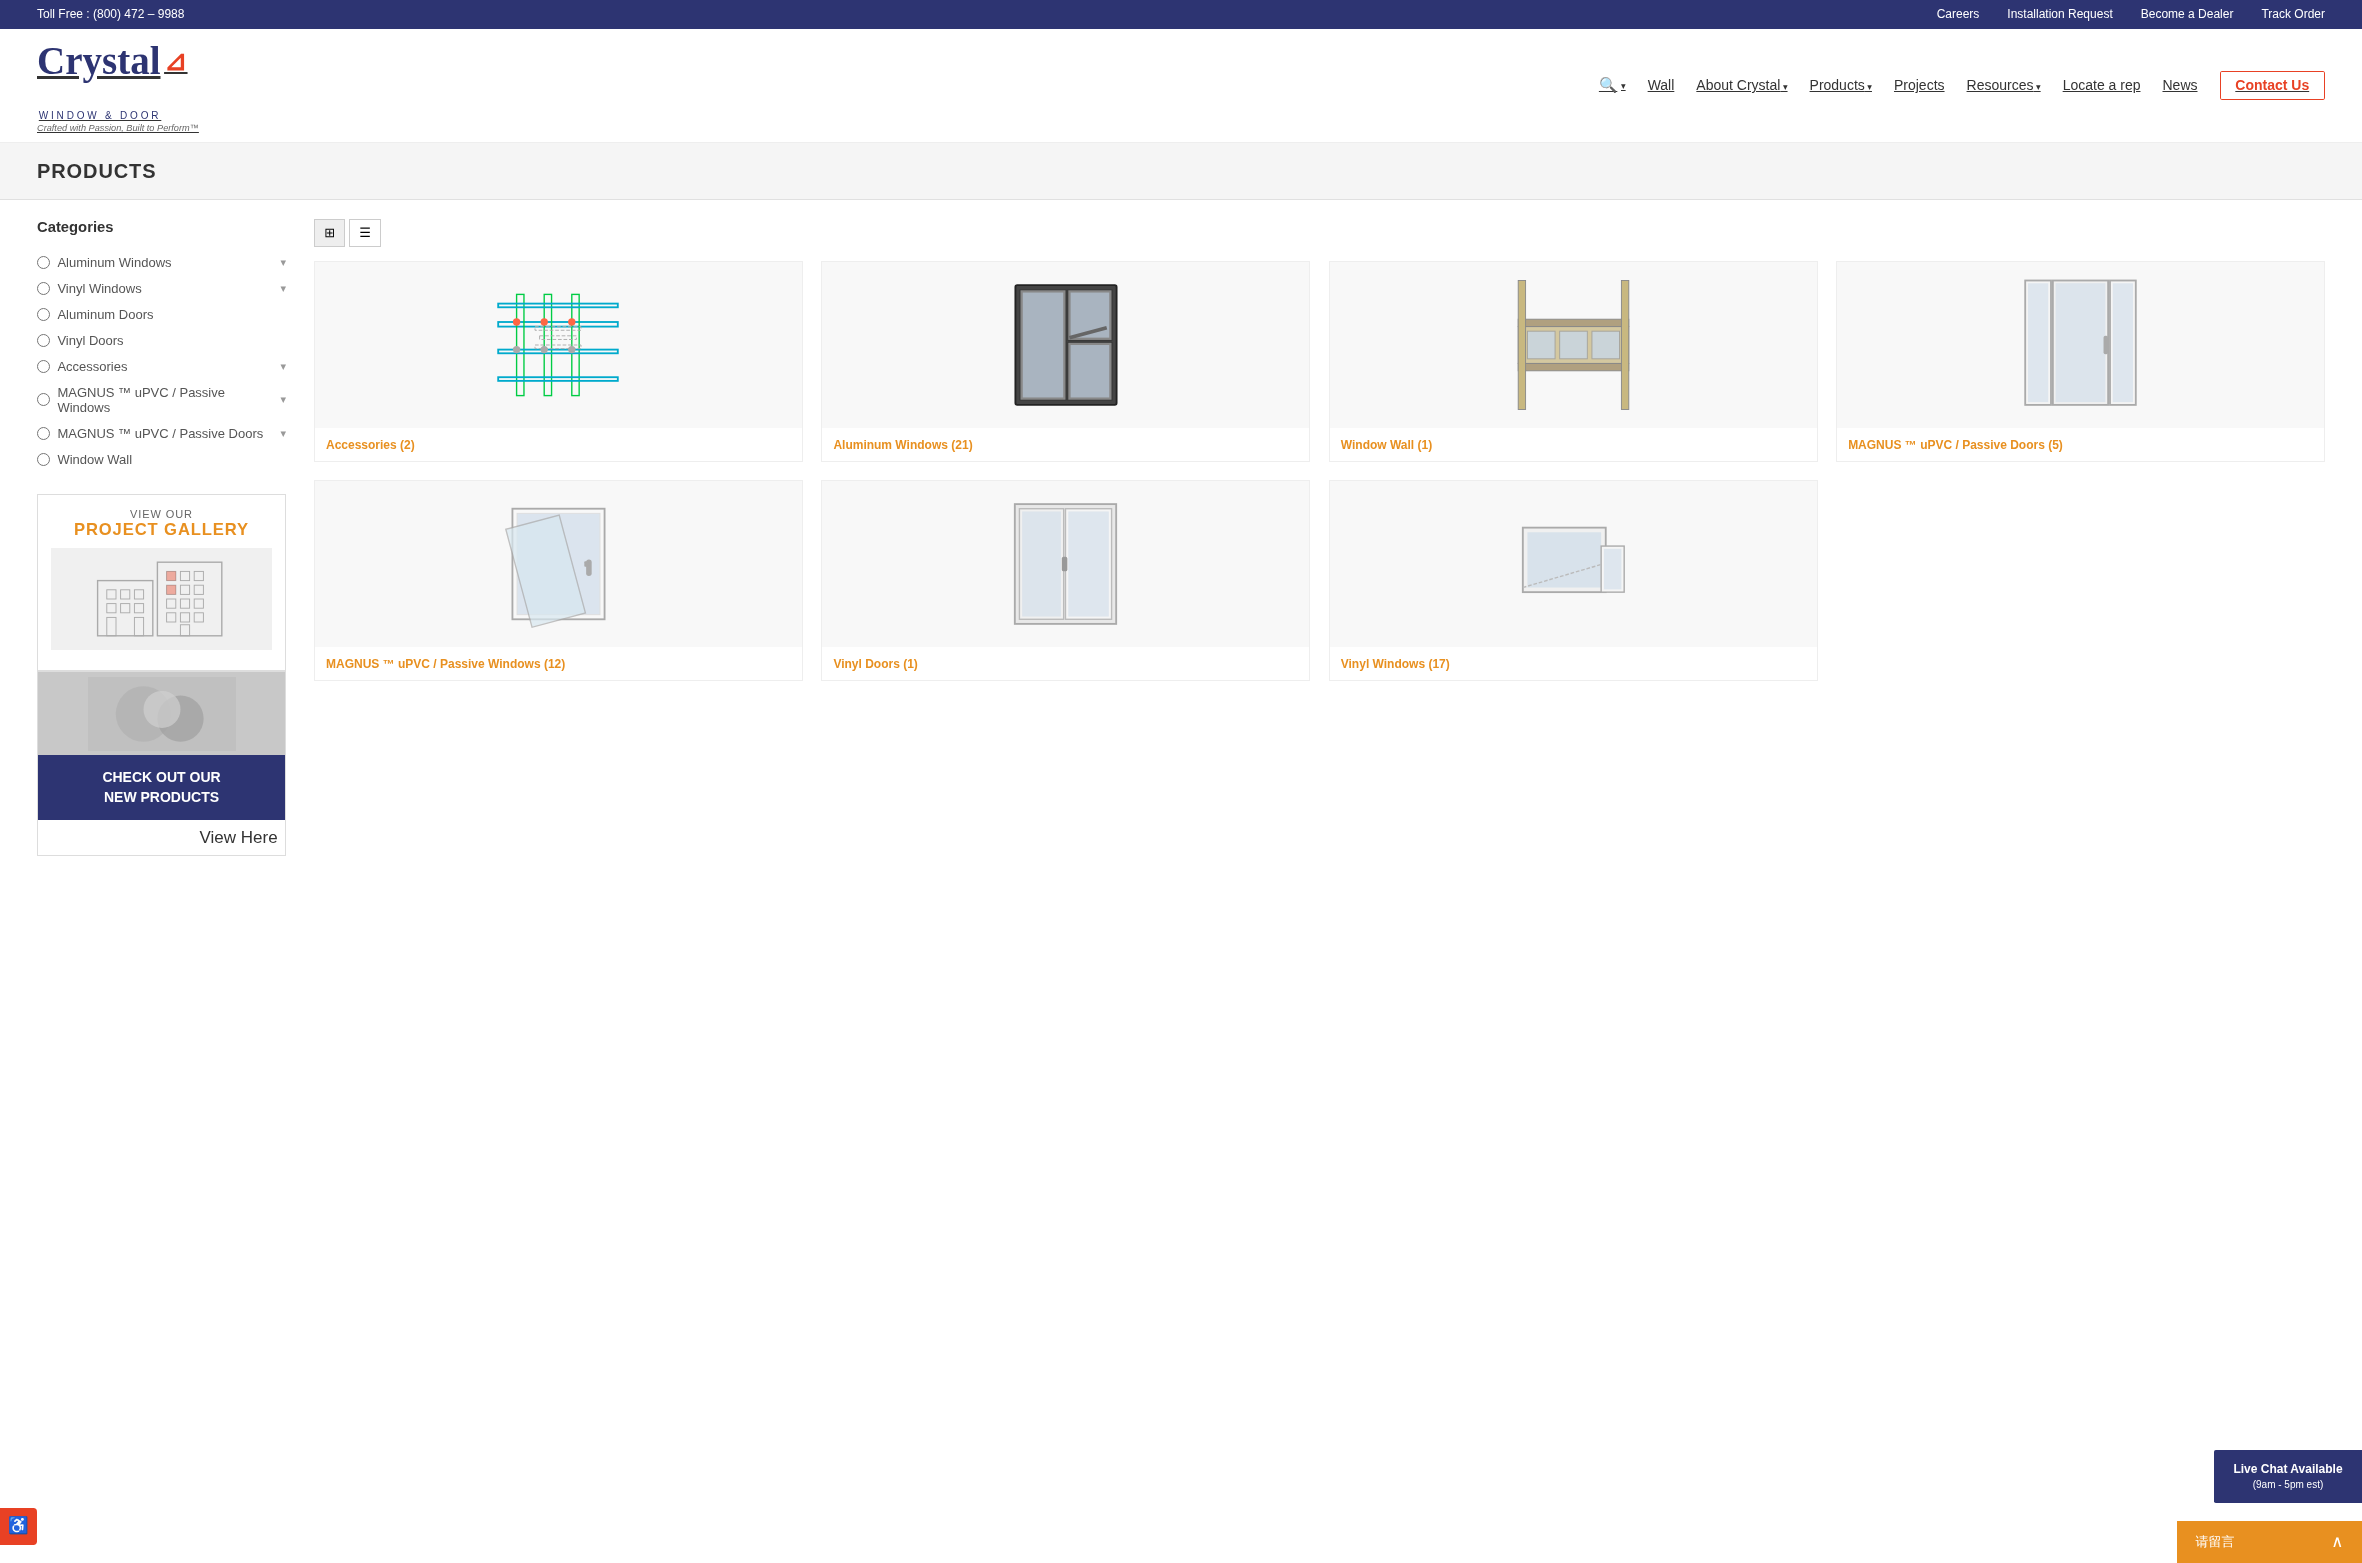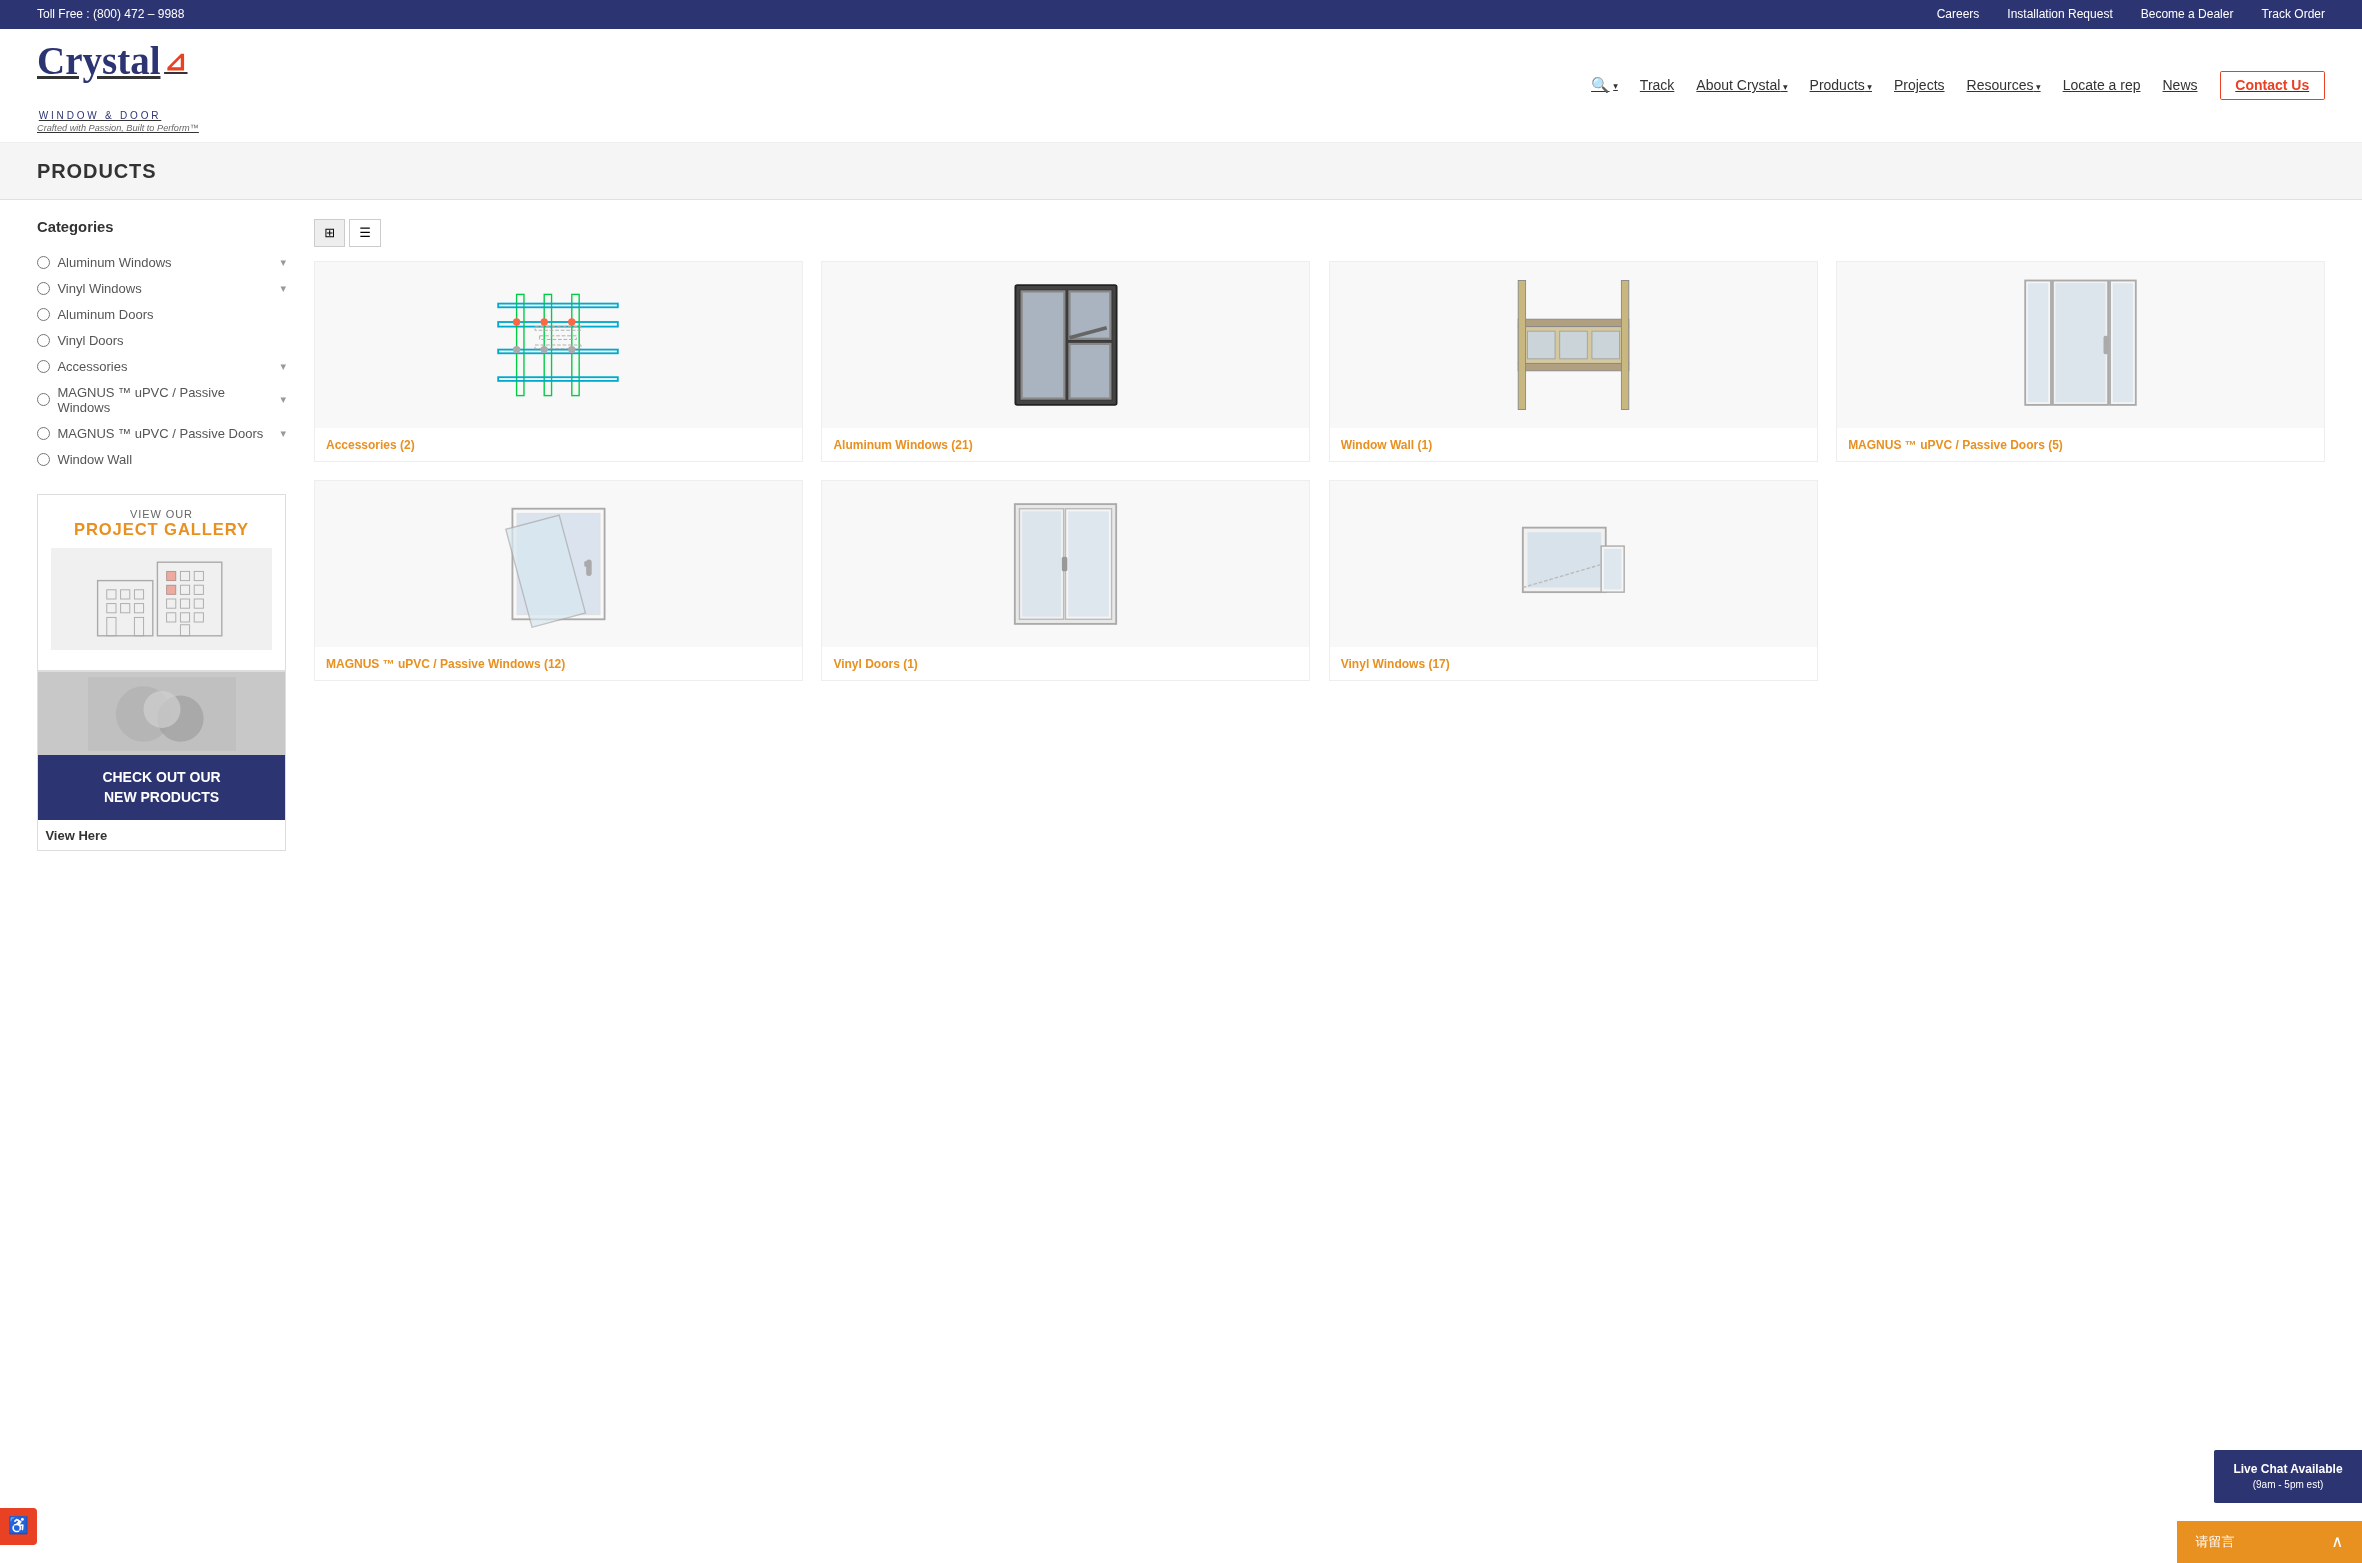--- a/index.html
+++ b/index.html
@@ -155,24 +155,24 @@
       color: #fff;
       font-size: 14px;
       font-weight: 700;
       text-transform: uppercase;
       text-align: center;
       line-height: 1.4;
     }
     .new-products-banner .view-here-btn {
       background: #fff;
       display: block;
-      text-align: left;
+      text-align: right;
       padding: 7.4px;
-      font-size: 13px;
-      font-weight: 700;
+      font-size: 17px;
+      font-weight: 400;
       color: #333;
       cursor: pointer;
       text-decoration: none;
     }
     .banner-image-area {
       height: 83px;
       background: #c8c8c8;
       display: flex;
       align-items: center;
       justify-content: center;
@@ -345,21 +345,21 @@
     </div>
     <div class="logo-window-door-text">WINDOW &amp; DOOR</div>
     <div class="logo-tagline-text">Crafted with Passion, Built to Perform™</div>
   </div>
 
   <nav class="nav">
     <div class="search-icon-wrap">
       <span>🔍</span>
       <span style="font-size:9.2px;">▾</span>
     </div>
-    <a href="#">Track</a>
+    <a href="#">Wall</a>
     <a href="#" class="has-dropdown">About Crystal</a>
     <a href="#" class="has-dropdown">Products</a>
     <a href="#">Projects</a>
     <a href="#" class="has-dropdown">Resources</a>
     <a href="#">Locate a rep</a>
     <a href="#">News</a>
     <a href="#" class="contact-btn">Contact Us</a>
   </nav>
 </div>
 

